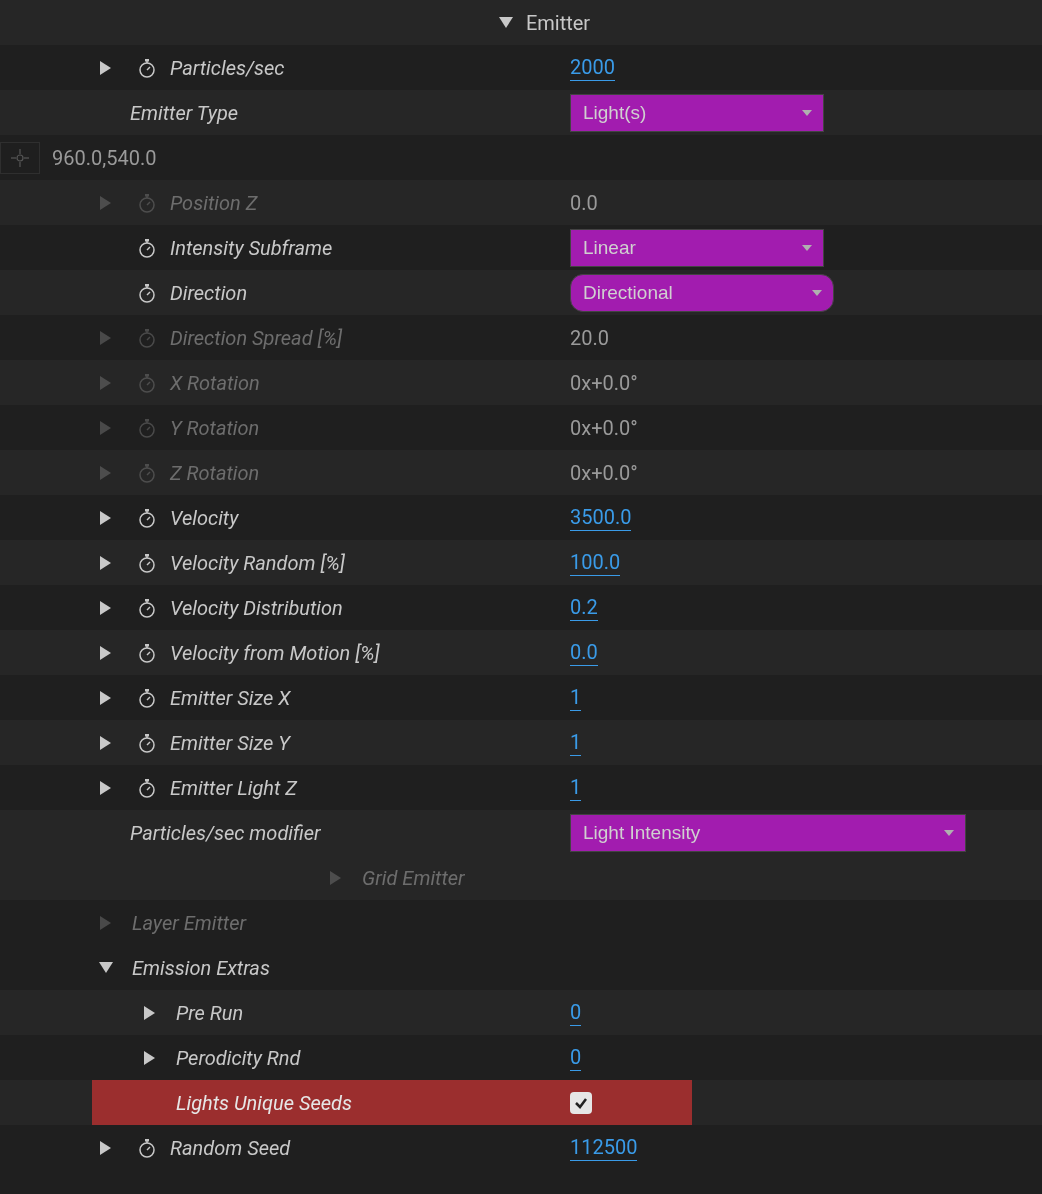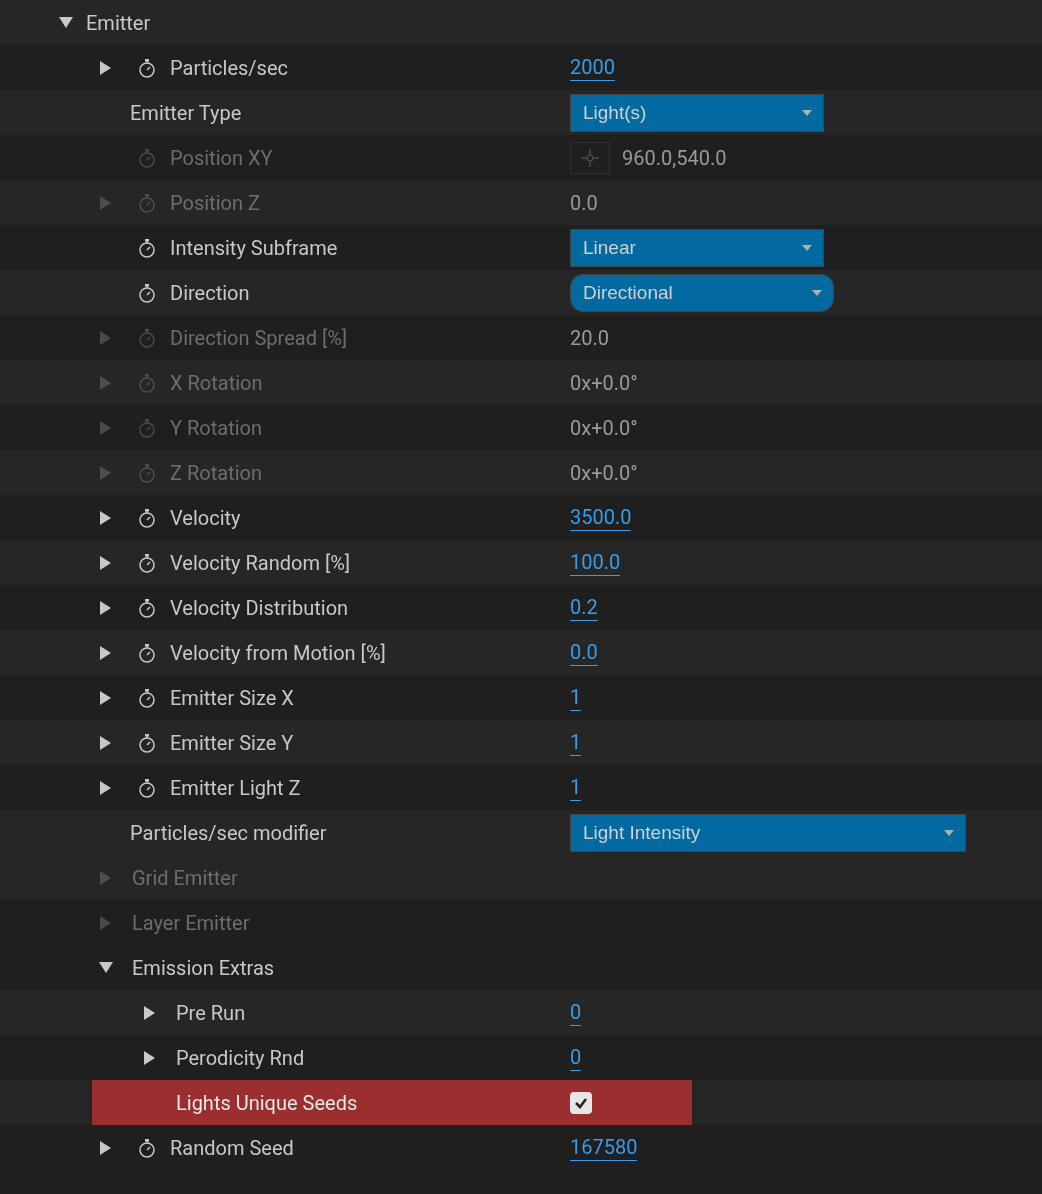--- a/index.html
+++ b/index.html
@@ -1,31 +1,31 @@
 <!DOCTYPE html>
 <html><head>
 <meta charset="utf-8">
 <style>
   * { margin: 0; padding: 0; box-sizing: border-box; }
   html, body { width: 1042px; height: 1194px; background: #1f1f1f; font-family: -apple-system, BlinkMacSystemFont, "Segoe UI", Roboto, sans-serif; font-size: 20px; color: #c8c8c8; overflow: hidden; }
   .panel { width: 100%; }
   .row { display: flex; align-items: center; height: 45px; padding-right: 12px; }
-  .row.alt { background: #262626; }
+  .row.alt { background: #262626; justify-content: center; }
   .row:not(.alt) { background: #1f1f1f; }
-  .cell-label { display:flex; align-items:center; width: 570px; }
+  .cell-label { display:flex; align-items:center; width: 570px; font-style: italic; }
   .cell-value { flex: 1; display:flex; align-items:center; }
   .tw { width: 24px; display:flex; justify-content:center; align-items:center; }
   .tw svg { display:block; }
   .stop { width: 30px; display:flex; justify-content:center; align-items:center; }
   .stop svg { display:block; }
   .label { white-space: nowrap; }
   .dim { color: #6d6d6d; }
   .val-link { color: #3a9be8; border-bottom: 1px solid #3a9be8; padding-bottom: 1px; }
   .val-dim { color: #9a9a9a; }
-  select.dd { background: #0369a1; border: 1px solid #434343; color: #d0d0d0; height: 38px; font-size: 19px; padding: 0 28px 0 12px; appearance: none; -webkit-appearance:none; position: relative; }
+  select.dd { background: #a21caf; border: 1px solid #434343; color: #d0d0d0; height: 38px; font-size: 19px; padding: 0 28px 0 12px; appearance: none; -webkit-appearance:none; position: relative; }
   .dd-wrap { position: relative; display:inline-block; }
   .dd-wrap::after { content: ""; position:absolute; right:12px; top:50%; transform:translateY(-50%); width:0; height:0; border-left:5px solid transparent; border-right:5px solid transparent; border-top:6px solid #b0b0b0; pointer-events:none; }
   .dd-w1 { width: 254px; }
   .dd-w2 { width: 264px; border-radius: 13px; }
   .dd-w3 { width: 396px; }
   .pad-col { flex-shrink:0; }
   .target-btn { width:40px; height:32px; border:1px solid #444; margin-right:12px; opacity:.45; display:flex; align-items:center; justify-content:center; }
   .chk { width:22px; height:22px; background:#e6e6e6; border-radius:4px; display:flex; align-items:center; justify-content:center; }
   .chk svg { display:block; }
 </style>
@@ -74,33 +74,20 @@
     <div class="cell-label">
       <div class="pad-col" style="width:130px"></div>
       <span class="label">Emitter Type</span>
     </div>
     <div class="cell-value">
       <div class="dd-wrap"><select class="dd dd-w1"><option>Light(s)</option></select></div>
     </div>
   </div>
 
   <div class="row">
-    <div class="cell-label">
-      <div class="pad-col" style="width:132px"></div>
-      <div class="stop" style="opacity:.4">
-          <svg width="20" height="20" viewBox="0 0 20 20">
-            <circle cx="10" cy="12" r="7" stroke="#888" stroke-width="1.5" fill="none"></circle>
-            <rect x="8" y="1" width="4" height="2.5" fill="#888"></rect>
-            <line x1="10" y1="3" x2="10" y2="5" stroke="#888" stroke-width="1.5"></line>
-            <line x1="10" y1="12" x2="13" y2="9" stroke="#888" stroke-width="1.5"></line>
-          </svg>
-        </div>
-      <div style="width:8px"></div>
-      <span class="label dim">Position XY</span>
-    </div>
     <div class="cell-value">
       <div class="target-btn">
           <svg width="18" height="18" viewBox="0 0 18 18">
             <circle cx="9" cy="9" r="3" stroke="#999" stroke-width="1.2" fill="none"></circle>
             <line x1="9" y1="0" x2="9" y2="5" stroke="#999" stroke-width="1.2"></line>
             <line x1="9" y1="13" x2="9" y2="18" stroke="#999" stroke-width="1.2"></line>
             <line x1="0" y1="9" x2="5" y2="9" stroke="#999" stroke-width="1.2"></line>
             <line x1="13" y1="9" x2="18" y2="9" stroke="#999" stroke-width="1.2"></line>
           </svg>
         </div>
@@ -556,17 +543,17 @@
             <circle cx="10" cy="12" r="7" stroke="#c8c8c8" stroke-width="1.5" fill="none"></circle>
             <rect x="8" y="1" width="4" height="2.5" fill="#c8c8c8"></rect>
             <line x1="10" y1="3" x2="10" y2="5" stroke="#c8c8c8" stroke-width="1.5"></line>
             <line x1="10" y1="12" x2="13" y2="9" stroke="#c8c8c8" stroke-width="1.5"></line>
           </svg>
         </div>
       <div style="width:8px"></div>
       <span class="label">Random Seed</span>
     </div>
     <div class="cell-value">
-        <span class="val-link">167580</span>
+        <span class="val-link">112500</span>
       </div>
   </div>
 
 </div>
 
 </body></html>

